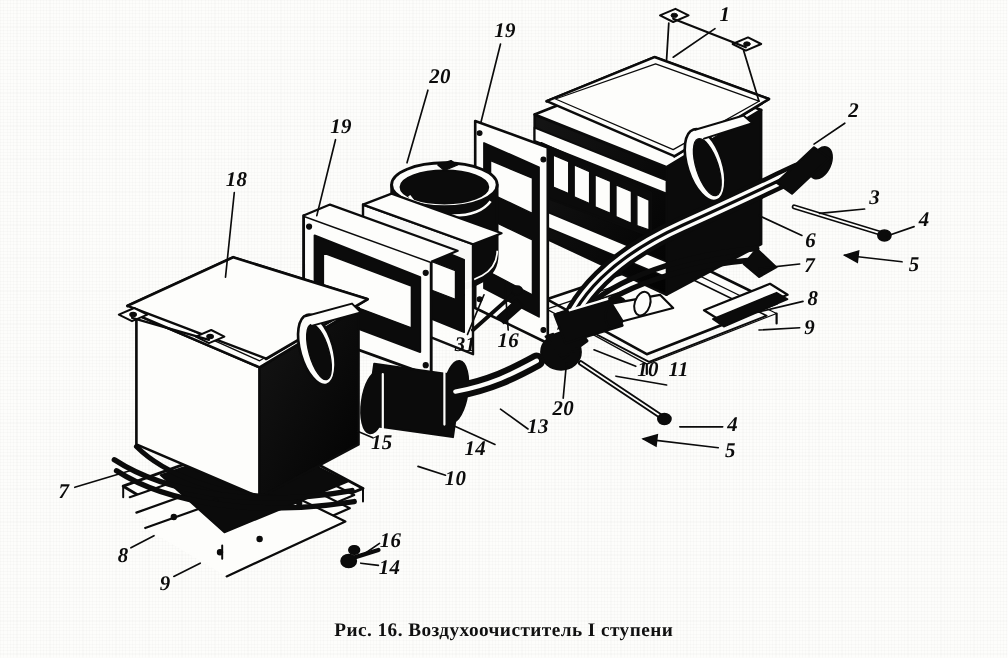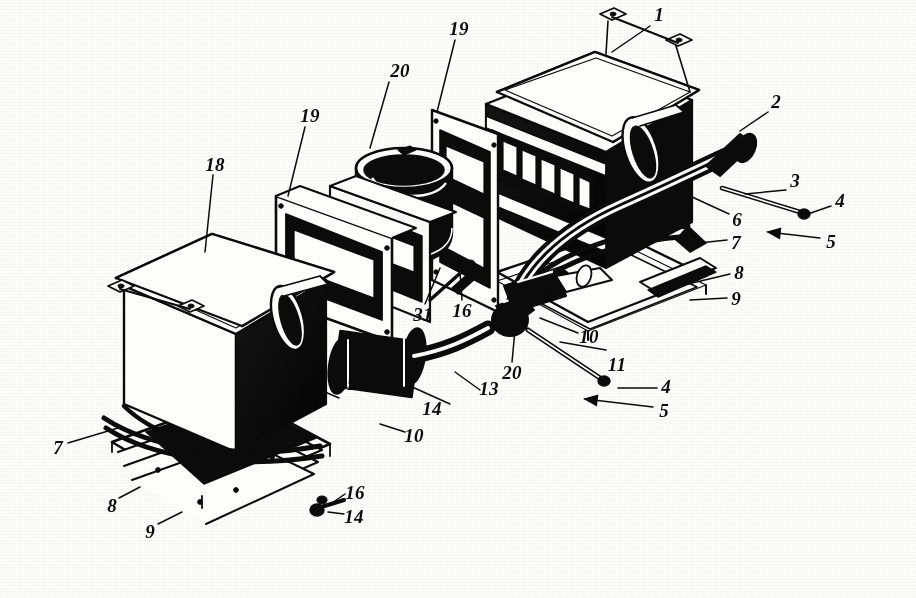--- a/index.html
+++ b/index.html
@@ -313,35 +313,36 @@
       <div class="lbl" style="left: 659px; top: 14px;">1</div>
       <div class="lbl" style="left: 776px; top: 101px;">2</div>
       <div class="lbl" style="left: 795px; top: 180px;">3</div>
       <div class="lbl" style="left: 840px; top: 200px;">4</div>
       <div class="lbl" style="left: 831px; top: 241px;">5</div>
       <div class="lbl" style="left: 737px; top: 219px;">6</div>
       <div class="lbl" style="left: 736px; top: 242px;">7</div>
       <div class="lbl" style="left: 739px; top: 272px;">8</div>
       <div class="lbl" style="left: 736px; top: 298px;">9</div>
       <div class="lbl" style="left: 589px; top: 336px;">10</div>
-      <div class="lbl" style="left: 617px; top: 364px;">11</div>
+      <div class="lbl" style="left: 617px; top: 336px;">11</div>
       <div class="lbl" style="left: 512px; top: 372px;">20</div>
       <div class="lbl" style="left: 489px; top: 388px;">13</div>
       <div class="lbl" style="left: 432px; top: 408px;">14</div>
-      <div class="lbl" style="left: 347px; top: 383px; font-family: Liberation Serif, serif;">15</div>
+      <div class="lbl" style="left: 347px; top: 403px; font-family: Liberation Serif, serif;">15</div>
       <div class="lbl" style="left: 414px; top: 435px;">10</div>
       <div class="lbl" style="left: 666px; top: 386px;">4</div>
       <div class="lbl" style="left: 664px; top: 410px;">5</div>
       <div class="lbl" style="left: 462px; top: 310px;">16</div>
       <div class="lbl" style="left: 423px; top: 314px;">31</div>
       <div class="lbl" style="left: 355px; top: 492px;">16</div>
       <div class="lbl" style="left: 354px; top: 516px;">14</div>
       <div class="lbl" style="left: 215px; top: 164px;">18</div>
       <div class="lbl" style="left: 310px; top: 115px;">19</div>
       <div class="lbl" style="left: 400px; top: 70px;">20</div>
       <div class="lbl" style="left: 459px; top: 28px;">19</div>
       <div class="lbl" style="left: 58px; top: 447px;">7</div>
       <div class="lbl" style="left: 112px; top: 505px;">8</div>
       <div class="lbl" style="left: 150px; top: 531px;">9</div>
     </div>
 
+  <div id="caption">Рис. 16. Воздухоочиститель I ступени</div>
 
 </div>
 
 </body></html>

